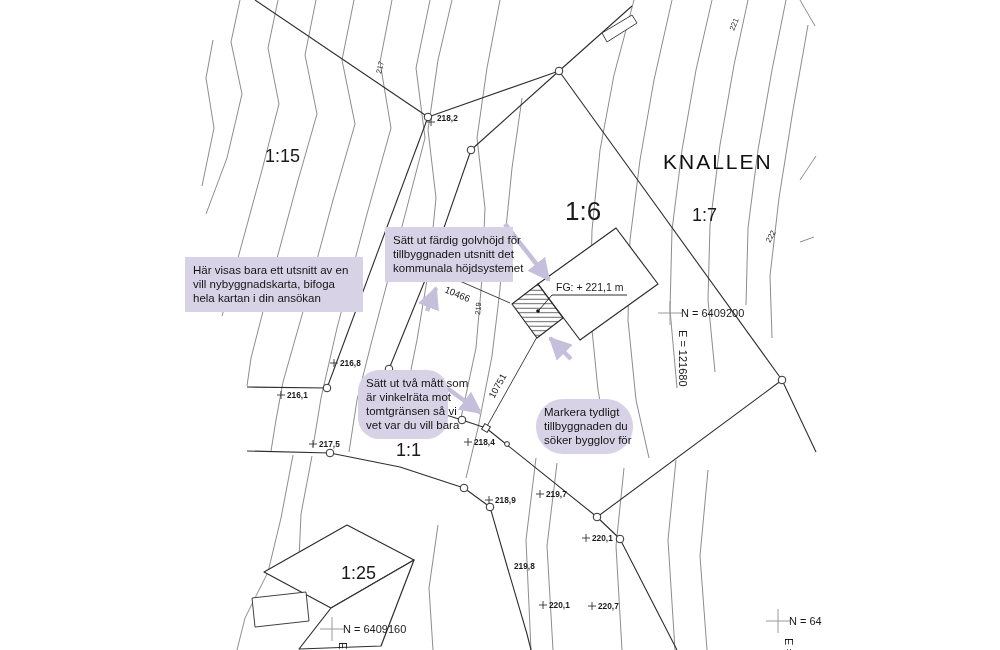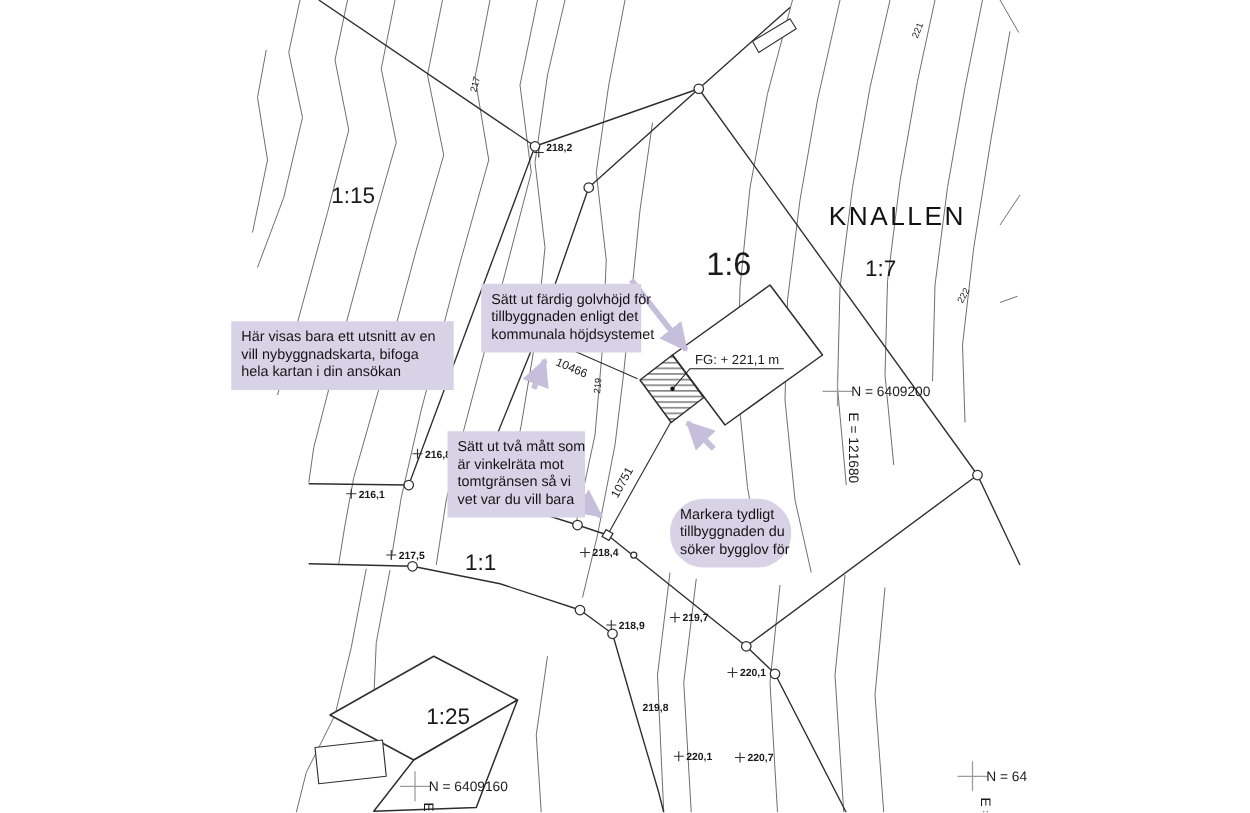--- a/index.html
+++ b/index.html
@@ -200,38 +200,38 @@
       </g>
       <g transform="translate(592,606)">
         <path d="M-4 0H4M0 -4V4" stroke="#333" stroke-width="0.9"></path>
         <text x="6" y="3">220,7</text>
       </g>
     </g>
   </svg>
 
   <div class="parcel parcel-small" style="left:265px;top:146px;">1:15</div>
   <div class="parcel parcel-big" style="left:536px;top:196px;margin-left:29px;">1:6</div>
-  <div class="place" style="left:663px;top:162px;">KNALLEN</div>
+  <div class="place" style="left:663px;top:150px;">KNALLEN</div>
   <div class="parcel parcel-small" style="left:692px;top:205px;">1:7</div>
-  <div class="parcel parcel-small" style="left:372px;top:417px;margin-top:23px;">1:1</div>
+  <div class="parcel parcel-small" style="left:396px;top:417px;margin-top:23px;">1:1</div>
   <div class="parcel parcel-small" style="left:341px;top:563px;">1:25</div>
 
   <div class="anno" style="left:185px;top:213px;width:178px;">
     <div>Här visas bara ett utsnitt av en</div>
     <div>vill nybyggnadskarta, bifoga</div>
     <div>hela kartan i din ansökan</div>
   </div>
 
   <div class="anno" style="left:385px;top:183px;width:128px;">
     <div>Sätt ut färdig golvhöjd för</div>
-    <div>tillbyggnaden enligt det</div>
+    <div>tillbyggnaden utsnitt det</div>
     <div>kommunala höjdsystemet</div>
   </div>
 
-  <div class="anno" style="left:358px;top:301px;width:110px;">
+  <div class="anno" style="left:358px;top:326px;width:90px;border-radius:21px;">
     <div>Sätt ut två mått som</div>
     <div>är vinkelräta mot</div>
     <div>tomtgränsen så vi</div>
     <div>vet var du vill bara</div>
   </div>
 
   <div class="anno" style="left:536px;top:355px;width:97px;border-radius:27px;">
     <div>Markera tydligt</div>
     <div>tillbyggnaden du</div>
     <div>söker bygglov för</div>

